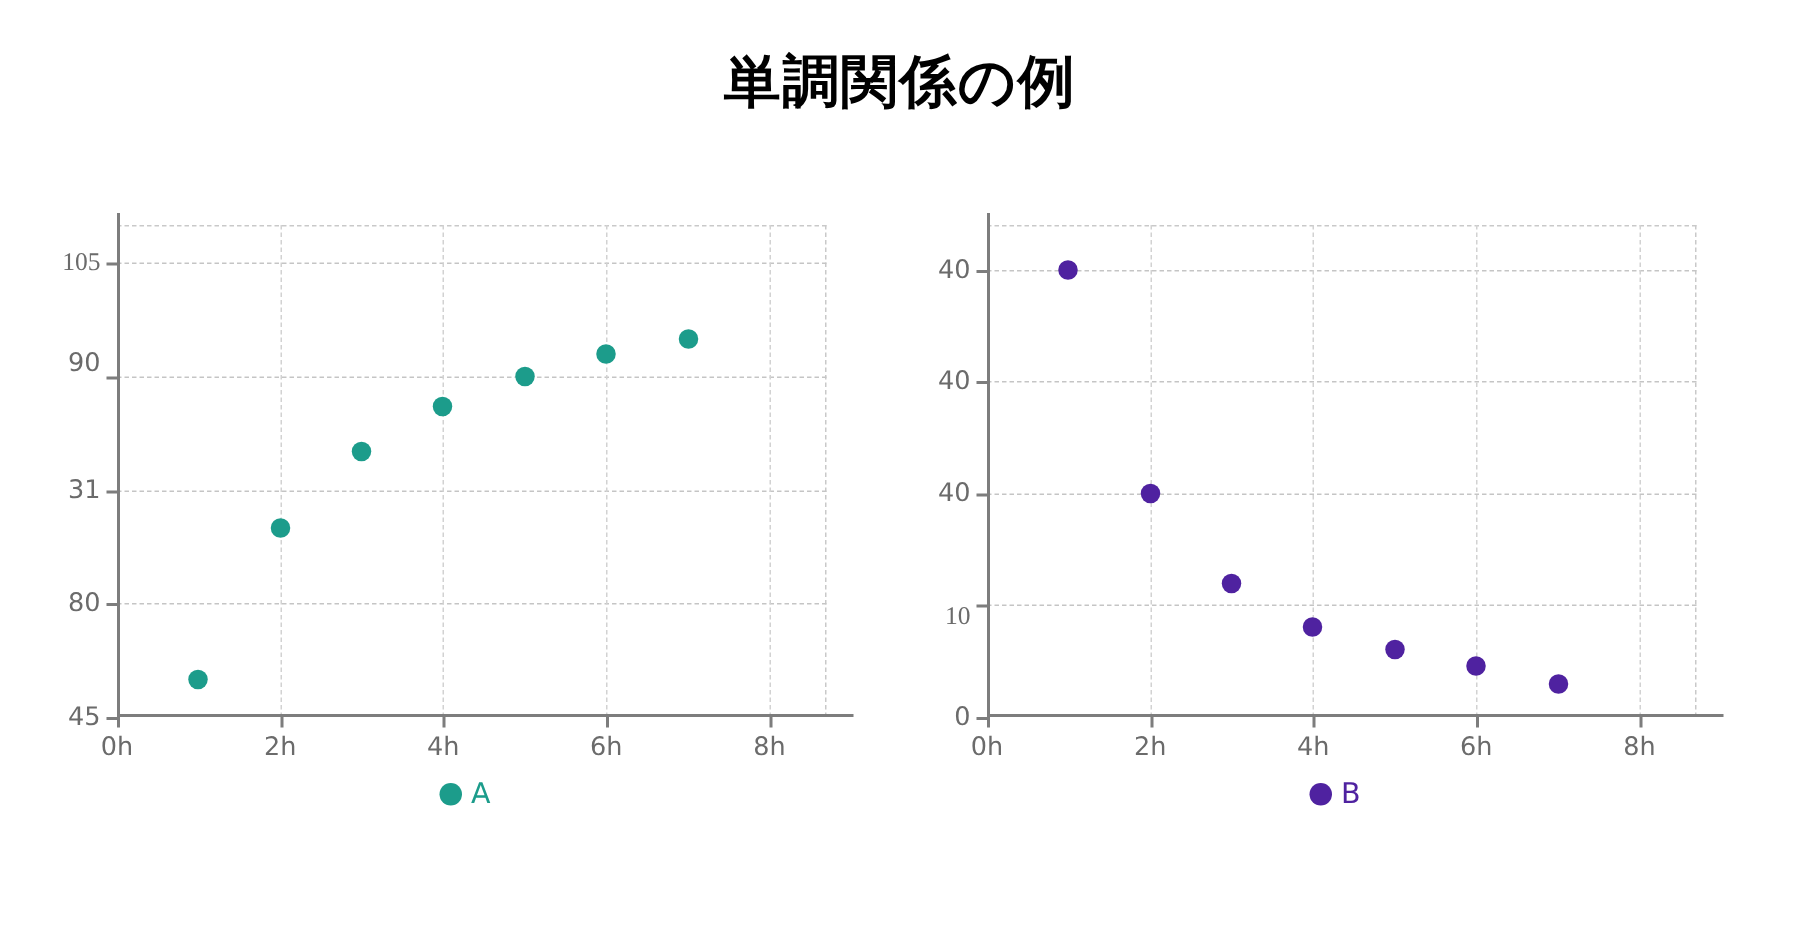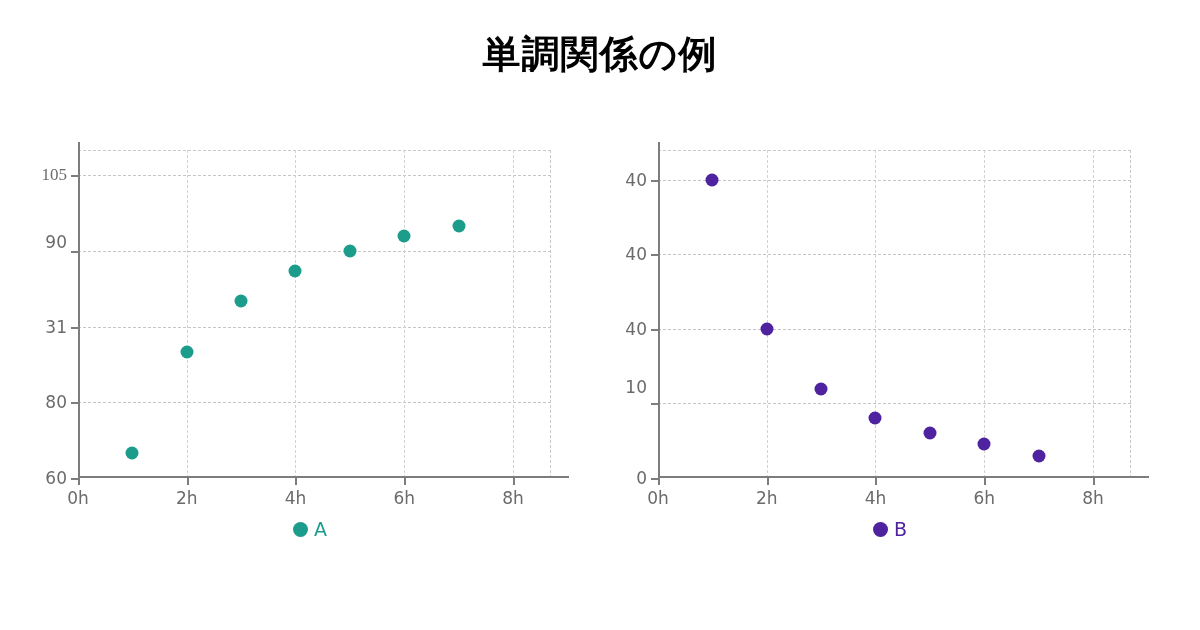--- a/index.html
+++ b/index.html
@@ -137,21 +137,21 @@
 </head>
 <body>
 
 <div id="page-title">単調関係の例</div>
 
 <div class="panel" id="panel-left">
   <div class="plot-frame" id="frame-left">
       <div class="plot-border-top"></div>
       <div class="plot-border-right"></div>
       <div class="tick-y" style="top: 328px;"></div>
-      <div class="ylabel" style="top: 328px;">60</div>
+      <div class="ylabel" style="top: 328px;">45</div>
       <div class="gridline-h" style="top: 252.308px;"></div>
       <div class="tick-y" style="top: 252.308px;"></div>
       <div class="ylabel" style="top: 252.308px;">80</div>
       <div class="gridline-h" style="top: 176.615px;"></div>
       <div class="tick-y" style="top: 176.615px;"></div>
       <div class="ylabel" style="top: 176.615px;">31</div>
       <div class="gridline-h" style="top: 100.923px;"></div>
       <div class="tick-y" style="top: 100.923px;"></div>
       <div class="ylabel" style="top: 92px;">90</div>
       <div class="gridline-h" style="top: 25.2308px;"></div>
@@ -188,21 +188,21 @@
 </div>
 
 <div class="panel" id="panel-right">
   <div class="plot-frame" id="frame-right">
       <div class="plot-border-top"></div>
       <div class="plot-border-right"></div>
       <div class="tick-y" style="top: 328px;"></div>
       <div class="ylabel" style="top: 328px;">0</div>
       <div class="gridline-h" style="top: 253.455px;"></div>
       <div class="tick-y" style="top: 253.455px;"></div>
-      <div class="ylabel" style="top: 237px;">10</div>
+      <div class="ylabel" style="top: 261px; font-family: Liberation Serif, serif;">10</div>
       <div class="gridline-h" style="top: 178.909px;"></div>
       <div class="tick-y" style="top: 178.909px;"></div>
       <div class="ylabel" style="top: 178.909px;">40</div>
       <div class="gridline-h" style="top: 104.364px;"></div>
       <div class="tick-y" style="top: 104.364px;"></div>
       <div class="ylabel" style="top: 104.364px;">40</div>
       <div class="gridline-h" style="top: 29.8182px;"></div>
       <div class="tick-y" style="top: 29.8182px;"></div>
       <div class="ylabel" style="top: 29.8182px;">40</div>
       <div class="tick-x" style="left: 0px;"></div>

